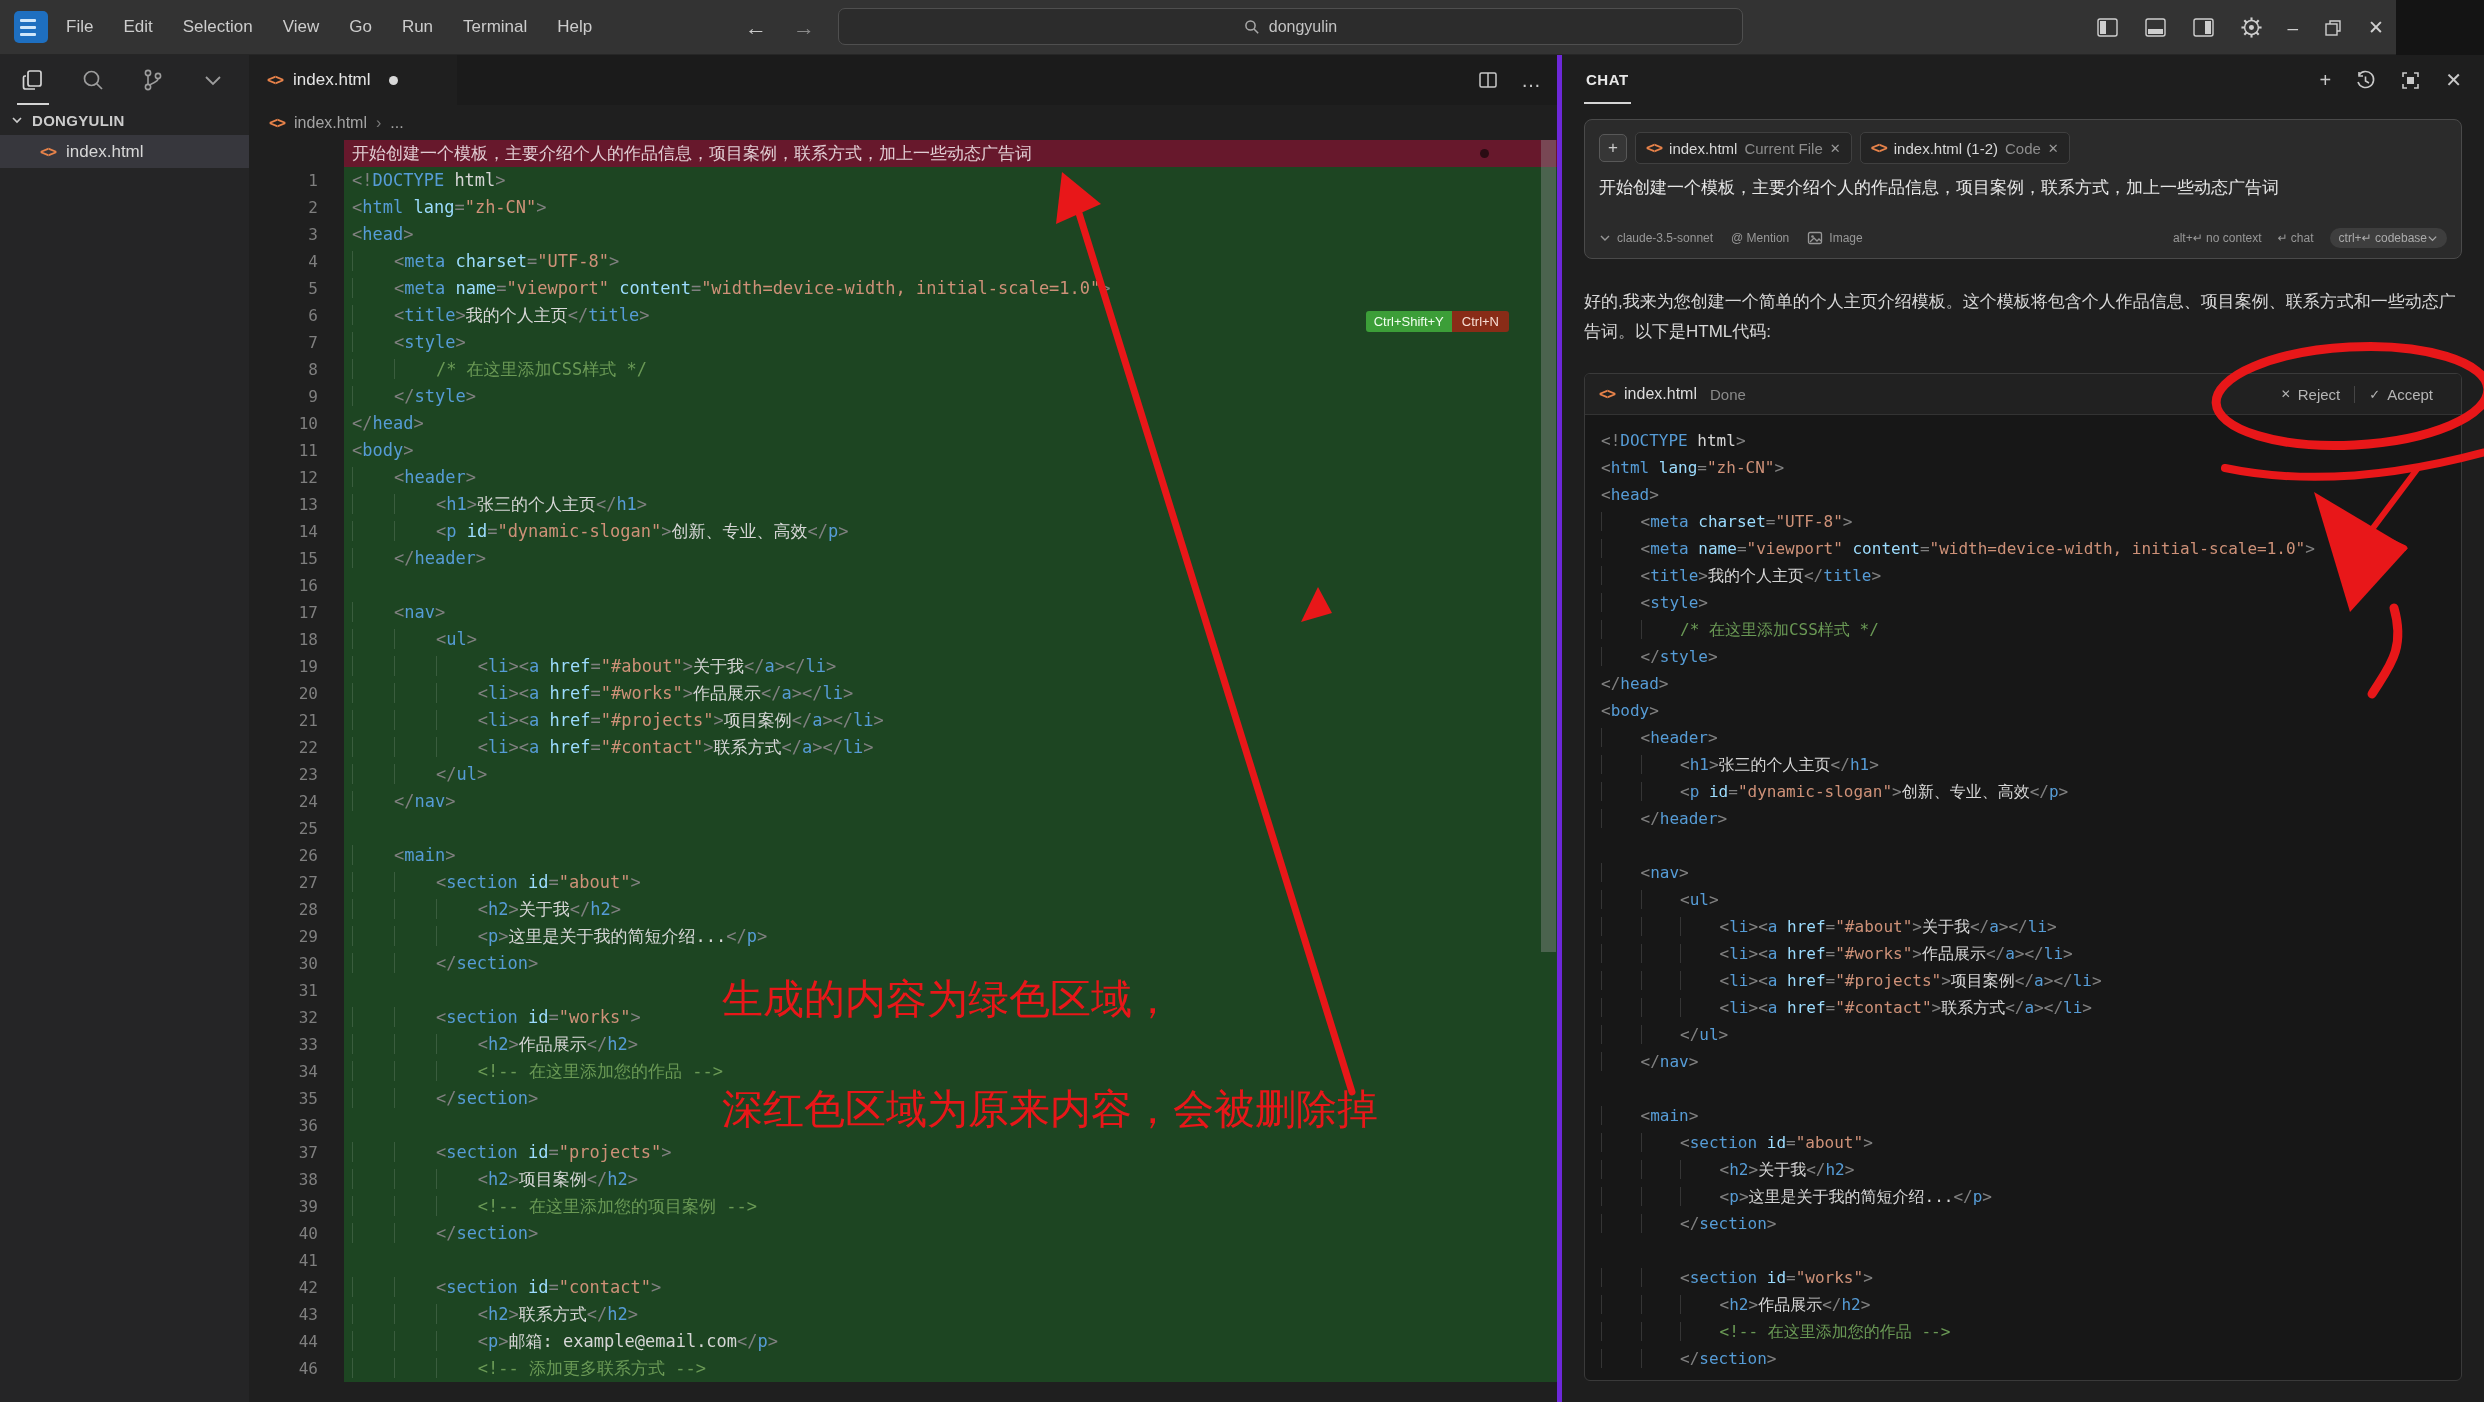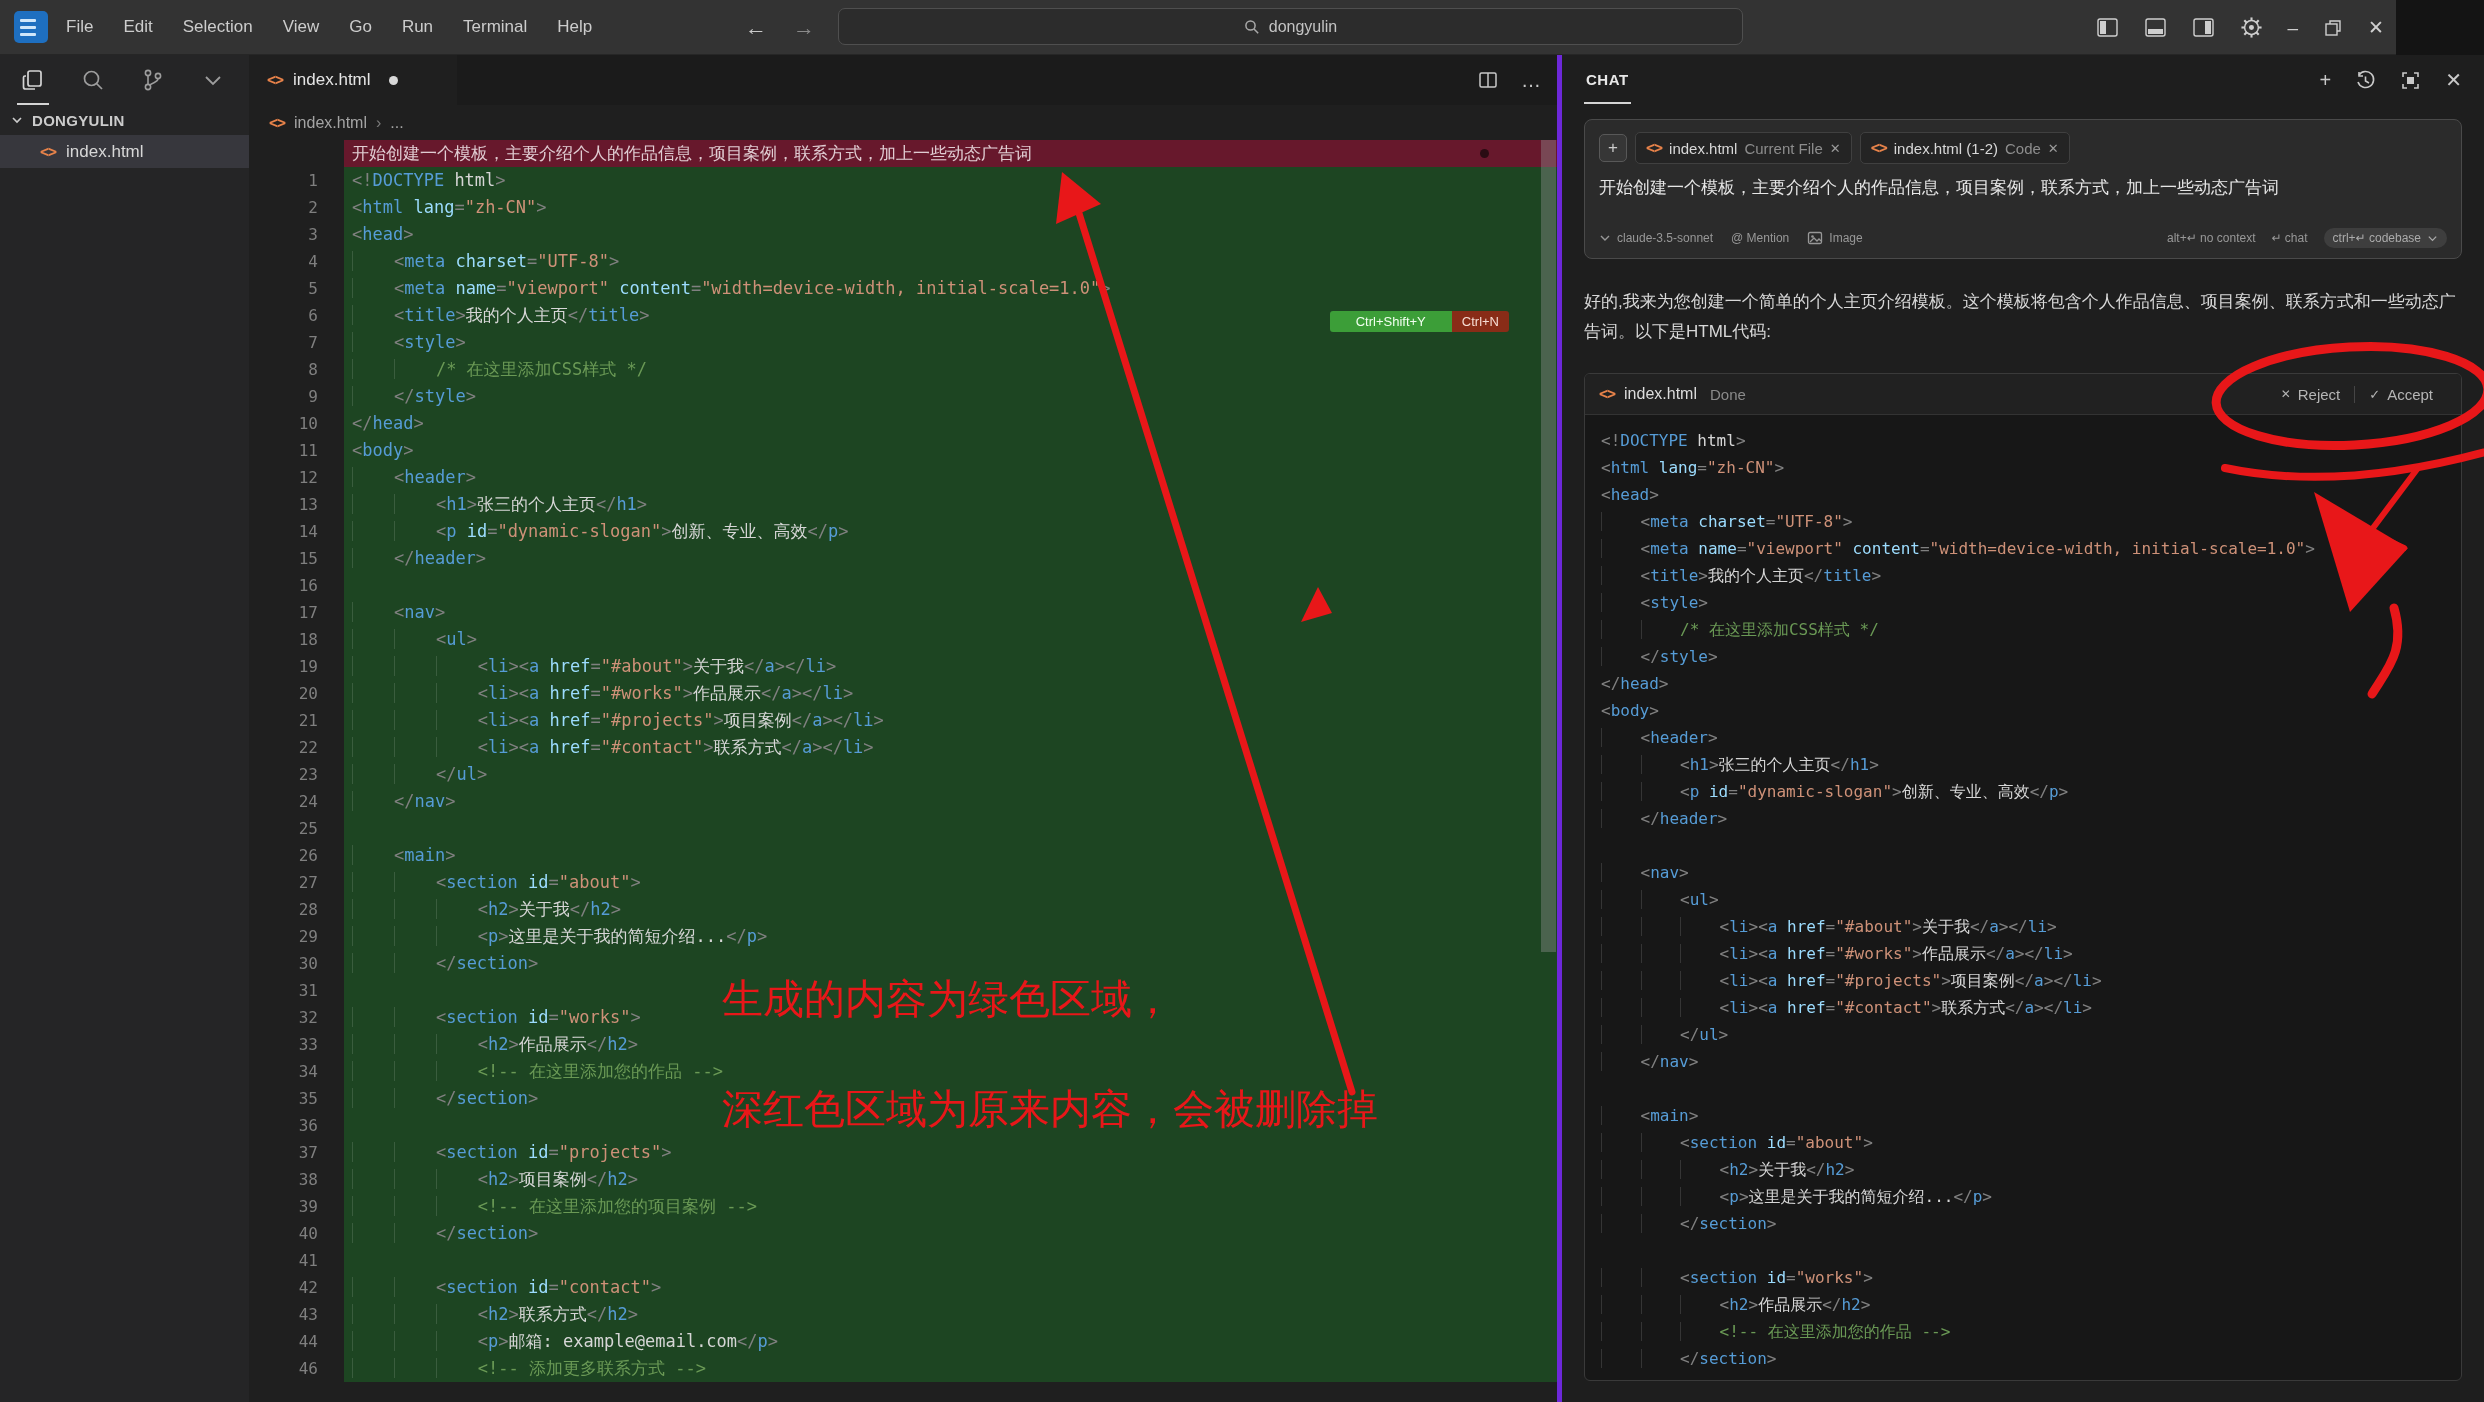--- a/index.html
+++ b/index.html
@@ -53,21 +53,21 @@
        color:#7f7f7f;font:16px/27px "DejaVu Sans Mono",monospace;}
   .cnt{flex:1;background:#1d4522;padding-left:8px;}
   .pre{font:17px/27px "DejaVu Sans Mono",monospace;white-space:pre;color:#d6d6d6;}
   .ind{white-space:pre;border-left:1px solid rgba(255,255,255,.13);}
   .crow.del .cnt{background:#67182c;position:relative;}
   .crow.del .pre{color:#e0ccd2;}
   .del-dot{position:absolute;right:68px;top:9px;width:9px;height:9px;border-radius:50%;background:#2a0c13;}
   .tk-pun{color:#808080;}.tk-tag{color:#569cd6;}.tk-att{color:#9cdcfe;}
   .tk-str{color:#ce9178;}.tk-txt{color:#d6d6d6;}.tk-cmt{color:#6a9955;}
   .kbd-badges{position:absolute;top:171px;right:48px;display:flex;font-size:13px;}
-  .badge-g{background:#3c9e38;color:#f2fff0;padding:3px 26px;border-radius:3px 0 0 3px;}
+  .badge-g{background:#3c9e38;color:#f2fff0;padding:3px 8px;border-radius:3px 0 0 3px;}
   .badge-r{background:#892c17;color:#f6ddd4;padding:3px 10px;border-radius:0 3px 3px 0;}
   .ed-scrollbar{position:absolute;right:1px;top:0;width:15px;height:812px;background:rgba(150,150,150,.38);}
 
   
   .chat{position:absolute;left:1557px;top:55px;width:927px;height:1347px;background:#1e1e1e;
         border-left:5px solid #6d28d9;box-sizing:border-box;}
   .chat-head{height:50px;display:flex;align-items:center;padding:0 22px;}
   .chat-title{color:#e8e8e8;font-size:15px;font-weight:bold;letter-spacing:.5px;
               padding:14px 2px;border-bottom:2px solid #d4d4d4;}
   .chat-head-icons{margin-left:auto;display:flex;align-items:center;gap:24px;color:#c9c9c9;}
@@ -79,21 +79,21 @@
              color:#cccccc;font-size:17px;display:flex;align-items:center;justify-content:center;}
   .chip{height:30px;display:flex;align-items:center;gap:7px;background:#242424;border:1px solid #404040;
         border-radius:5px;padding:0 10px;font-size:15px;}
   .chip-name{color:#d8d8d8;}.chip-sub{color:#8d8d8d;}.chip-x{color:#9a9a9a;font-size:13px;}
   .msg{margin-top:12px;font-size:17px;color:#e6e6e6;}
   .card-foot{position:absolute;left:14px;right:14px;bottom:10px;display:flex;align-items:center;
              color:#989898;font-size:12px;}
   .foot-left{display:flex;align-items:center;gap:18px;}
   .foot-item{display:flex;align-items:center;gap:6px;}
   .foot-right{margin-left:auto;display:flex;align-items:center;gap:16px;}
-  .cb-chip{background:#3e3e3e;border-radius:12px;padding:3px 9px;display:flex;align-items:center;gap:6px;color:#ababab;}
+  .cb-chip{background:#3e3e3e;border-radius:12px;padding:3px 9px;display:flex;align-items:center;color:#ababab;}
   .ai-p{margin:28px 22px 0;font-size:17px;line-height:30px;color:#d8d8d8;width:884px;}
   .code-card{margin:26px 22px 0;background:#171717;border:1px solid #3a3a3a;border-radius:6px;
              height:1008px;overflow:hidden;box-sizing:border-box;}
   .cc-head{height:40px;background:#212121;border-bottom:1px solid #333;display:flex;align-items:center;
            padding:0 14px;gap:9px;}
   .cc-name{color:#dcdcdc;font-size:16px;}
   .cc-done{color:#8a8a8a;font-size:15px;margin-left:4px;text-align:right;}
   .cc-actions{margin-left:auto;display:flex;align-items:stretch;}
   .cc-btn{display:flex;align-items:center;gap:7px;color:#b5b5b5;font-size:15px;padding:0 14px;}
   .cc-btn.accept{border-left:1px solid #454545;}

